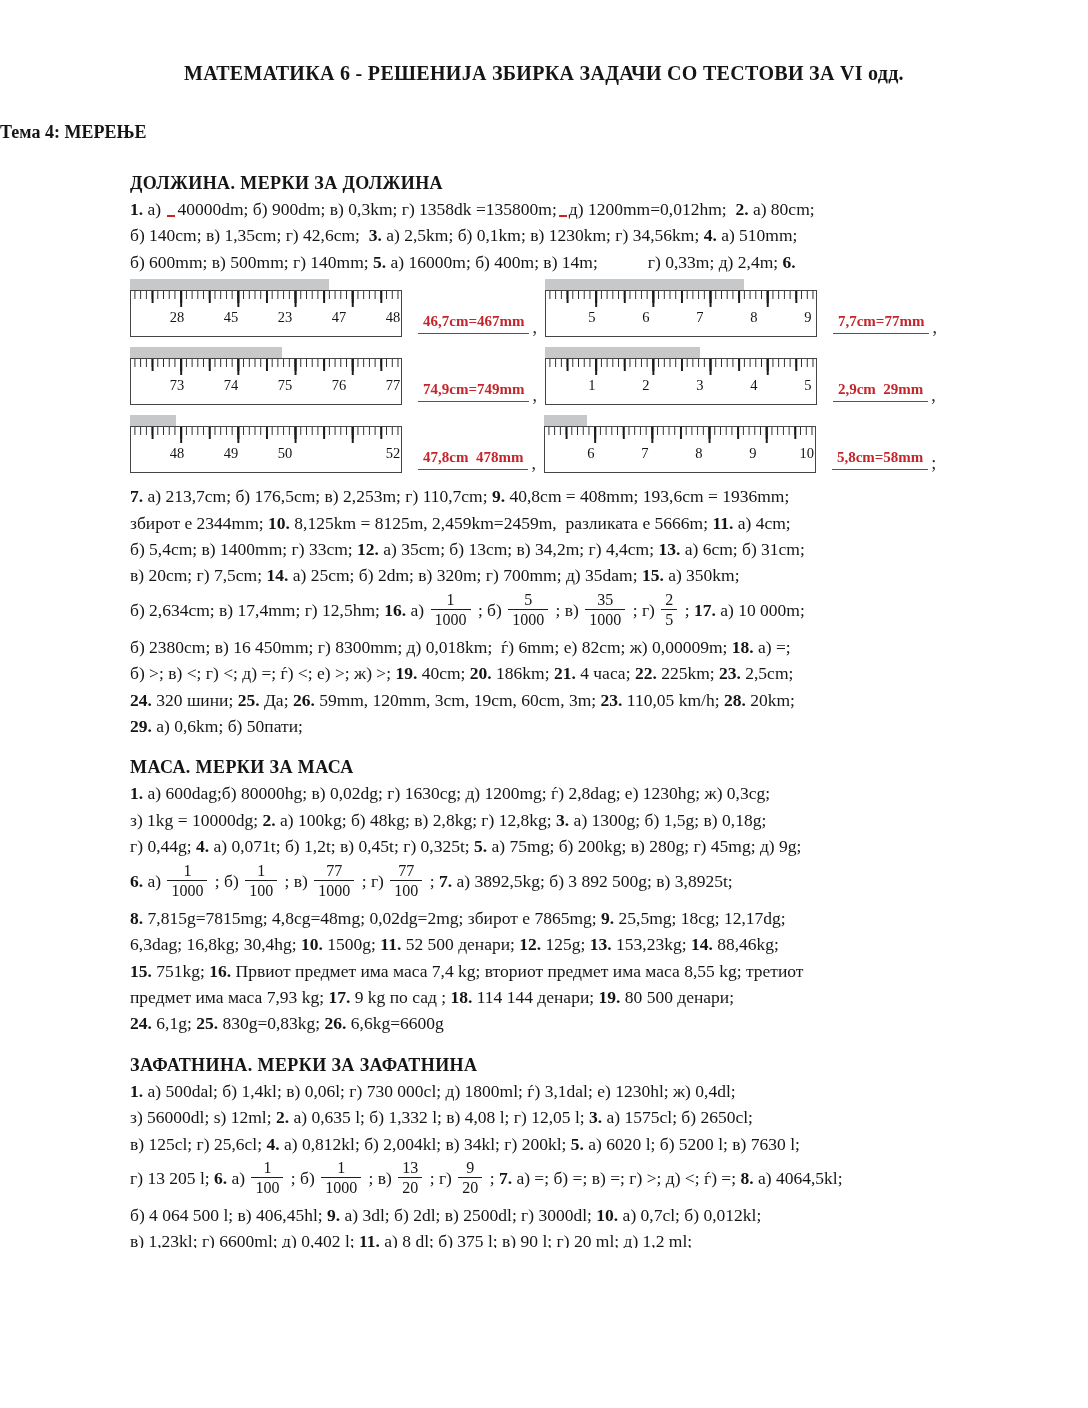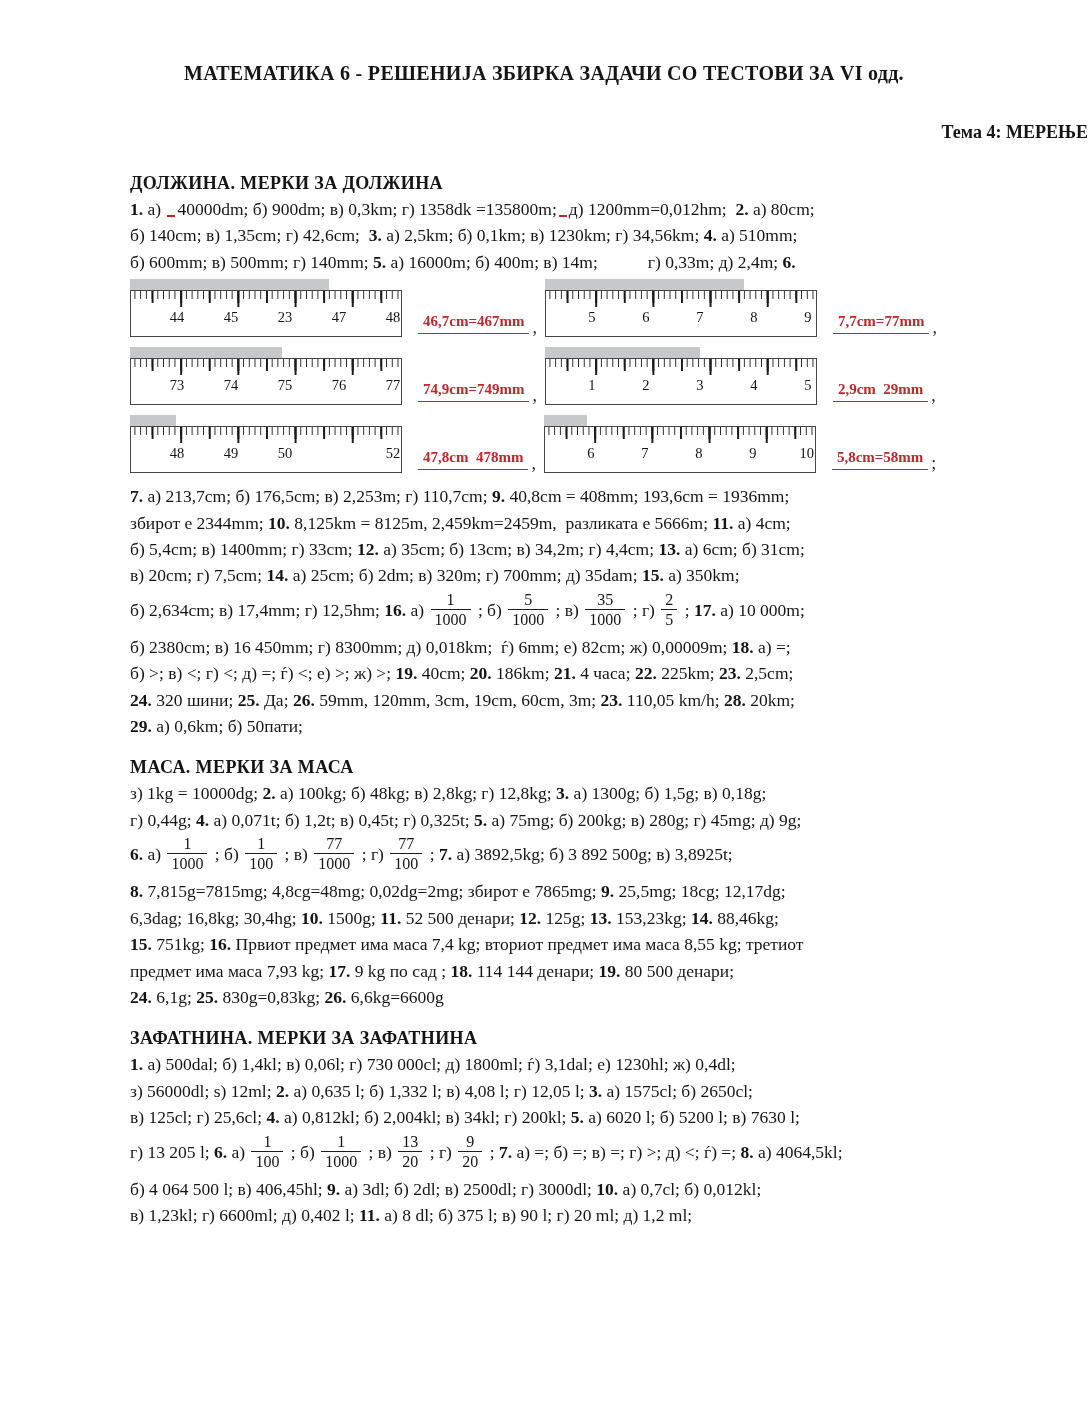--- a/index.html
+++ b/index.html
@@ -1,19 +1,19 @@
 <!DOCTYPE html>
 <html><head>
 <meta charset="utf-8">
 <style>
   html,body{margin:0;padding:0;background:#fff;}
   .page{position:relative;width:1088px;height:1248px;background:#ffffff;overflow:hidden;
         font-family:"Liberation Serif",serif;color:#151515;}
   .page-title{margin:0;padding-top:60px;text-align:center;font-size:20px;font-weight:bold;line-height:26px;letter-spacing:.3px;}
-  .page-subtitle{margin:34px 0 0 0;text-align:right;font-size:18px;font-weight:bold;line-height:24px;}
+  .page-subtitle{margin:34px 0 0 0;text-align:left;font-size:18px;font-weight:bold;line-height:24px;}
   .content{position:relative;margin:0 128px 0 130px;width:830px;}
   .sec-heading{margin-top:15px;font-size:18px;font-weight:bold;line-height:26px;letter-spacing:.4px;}
   section[data-sec="0"] .sec-heading{margin-top:26px;}
   .line{font-size:17.5px;line-height:26.4px;white-space:nowrap;}
   .line b{font-weight:bold;}
   .frac{display:inline-block;vertical-align:middle;text-align:center;margin:3px 3px 3px 2px;position:relative;top:-2px;}
   .frac .fnum{display:block;font-size:16px;line-height:19px;padding:0 4px;}
   .frac .fden{display:block;font-size:16px;line-height:19px;border-top:1.3px solid #1c1c1c;padding:0 4px;}
   .gap{display:inline-block;height:1px;}
   .redmark{display:inline-block;width:8px;height:13px;border-bottom:2px solid #cc2222;margin:0 2px;transform:translateY(2px);}
@@ -55,21 +55,21 @@
         <div class="line"><b>1.</b> а) <span class="redmark"></span>40000dm; б) 900dm; в) 0,3km; г) 1358dk =135800m;<span class="redmark"></span>д) 1200mm=0,012hm;&nbsp; <b>2.</b> а) 80cm;</div>
         <div class="line">б) 140cm; в) 1,35cm; г) 42,6cm;&nbsp; <b>3.</b> а) 2,5km; б) 0,1km; в) 1230km; г) 34,56km; <b>4.</b> а) 510mm;</div>
         <div class="line">б) 600mm; в) 500mm; г) 140mm; <b>5.</b> а) 16000m; б) 400m; в) 14m;<span class="gap" style="width: 50px;"></span>г) 0,33m; д) 2,4m; <b>6.</b></div>
       </section>
     <div class="rulers" id="rulers">
         <div class="rrow">
           <div class="ruler">
             <div class="hl" style="width: 73%;"></div>
             <div class="rbody">
               <div class="ticks"></div>
-              <span class="rnum" style="left: 17%;">44</span>
+              <span class="rnum" style="left: 17%;">28</span>
               <span class="rnum" style="left: 37%;">45</span>
               <span class="rnum" style="left: 57%;">23</span>
               <span class="rnum" style="left: 77%;">47</span>
               <span class="rnum" style="left: 97%;">48</span>
             </div>
           </div>
           <div class="rlabel">
             <span class="redtext">46,7cm=467mm</span>
             <span class="rsep">,</span>
           </div>
@@ -160,20 +160,21 @@
         <div class="line">б) 5,4cm; в) 1400mm; г) 33cm; <b>12.</b> а) 35cm; б) 13cm; в) 34,2m; г) 4,4cm; <b>13.</b> а) 6cm; б) 31cm;</div>
         <div class="line">в) 20cm; г) 7,5cm; <b>14.</b> а) 25cm; б) 2dm; в) 320m; г) 700mm; д) 35dam; <b>15.</b> а) 350km;</div>
         <div class="line">б) 2,634cm; в) 17,4mm; г) 12,5hm; <b>16.</b> а) <span class="frac"><span class="fnum">1</span><span class="fden">1000</span></span> ; б) <span class="frac"><span class="fnum">5</span><span class="fden">1000</span></span> ; в) <span class="frac"><span class="fnum">35</span><span class="fden">1000</span></span> ; г) <span class="frac"><span class="fnum">2</span><span class="fden">5</span></span> ; <b>17.</b> а) 10 000m;</div>
         <div class="line">б) 2380cm; в) 16 450mm; г) 8300mm; д) 0,018km;&nbsp; ѓ) 6mm; е) 82cm; ж) 0,00009m; <b>18.</b> а) =;</div>
         <div class="line">б) &gt;; в) &lt;; г) &lt;; д) =; ѓ) &lt;; е) &gt;; ж) &gt;; <b>19.</b> 40cm; <b>20.</b> 186km; <b>21.</b> 4 часа; <b>22.</b> 225km; <b>23.</b> 2,5cm;</div>
         <div class="line"><b>24.</b> 320 шини; <b>25.</b> Да; <b>26.</b> 59mm, 120mm, 3cm, 19cm, 60cm, 3m; <b>23.</b> 110,05 km/h; <b>28.</b> 20km;</div>
         <div class="line"><b>29.</b> а) 0,6km; б) 50пати;</div>
       </section>
     <section data-sec="2">
         <div class="sec-heading">МАСА. МЕРКИ ЗА МАСА</div>
+        <div class="line"><b>1.</b> а) 600dag;б) 80000hg; в) 0,02dg; г) 1630cg; д) 1200mg; ѓ) 2,8dag; е) 1230hg; ж) 0,3cg;</div>
         <div class="line">з) 1kg = 10000dg; <b>2.</b> а) 100kg; б) 48kg; в) 2,8kg; г) 12,8kg; <b>3.</b> а) 1300g; б) 1,5g; в) 0,18g;</div>
         <div class="line">г) 0,44g; <b>4.</b> а) 0,071t; б) 1,2t; в) 0,45t; г) 0,325t; <b>5.</b> а) 75mg; б) 200kg; в) 280g; г) 45mg; д) 9g;</div>
         <div class="line"><b>6.</b> а) <span class="frac"><span class="fnum">1</span><span class="fden">1000</span></span> ; б) <span class="frac"><span class="fnum">1</span><span class="fden">100</span></span> ; в) <span class="frac"><span class="fnum">77</span><span class="fden">1000</span></span> ; г) <span class="frac"><span class="fnum">77</span><span class="fden">100</span></span> ; <b>7.</b> а) 3892,5kg; б) 3 892 500g; в) 3,8925t;</div>
         <div class="line"><b>8.</b> 7,815g=7815mg; 4,8cg=48mg; 0,02dg=2mg; збирот е 7865mg; <b>9.</b> 25,5mg; 18cg; 12,17dg;</div>
         <div class="line">6,3dag; 16,8kg; 30,4hg; <b>10.</b> 1500g; <b>11.</b> 52 500 денари; <b>12.</b> 125g; <b>13.</b> 153,23kg; <b>14.</b> 88,46kg;</div>
         <div class="line"><b>15.</b> 751kg; <b>16.</b> Првиот предмет има маса 7,4 kg; вториот предмет има маса 8,55 kg; третиот</div>
         <div class="line">предмет има маса 7,93 kg; <b>17.</b> 9 kg по сад ; <b>18.</b> 114 144 денари; <b>19.</b> 80 500 денари;</div>
         <div class="line"><b>24.</b> 6,1g; <b>25.</b> 830g=0,83kg; <b>26.</b> 6,6kg=6600g</div>
       </section>
     <section data-sec="3">

